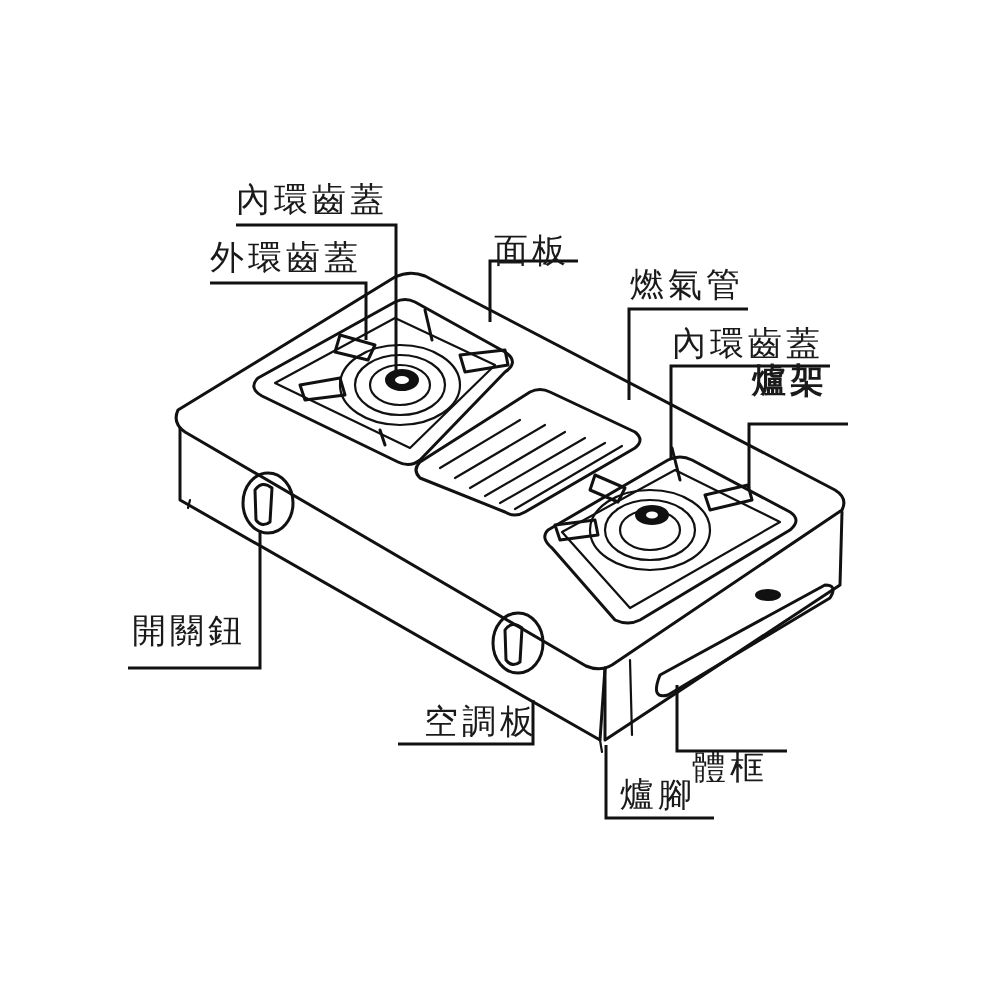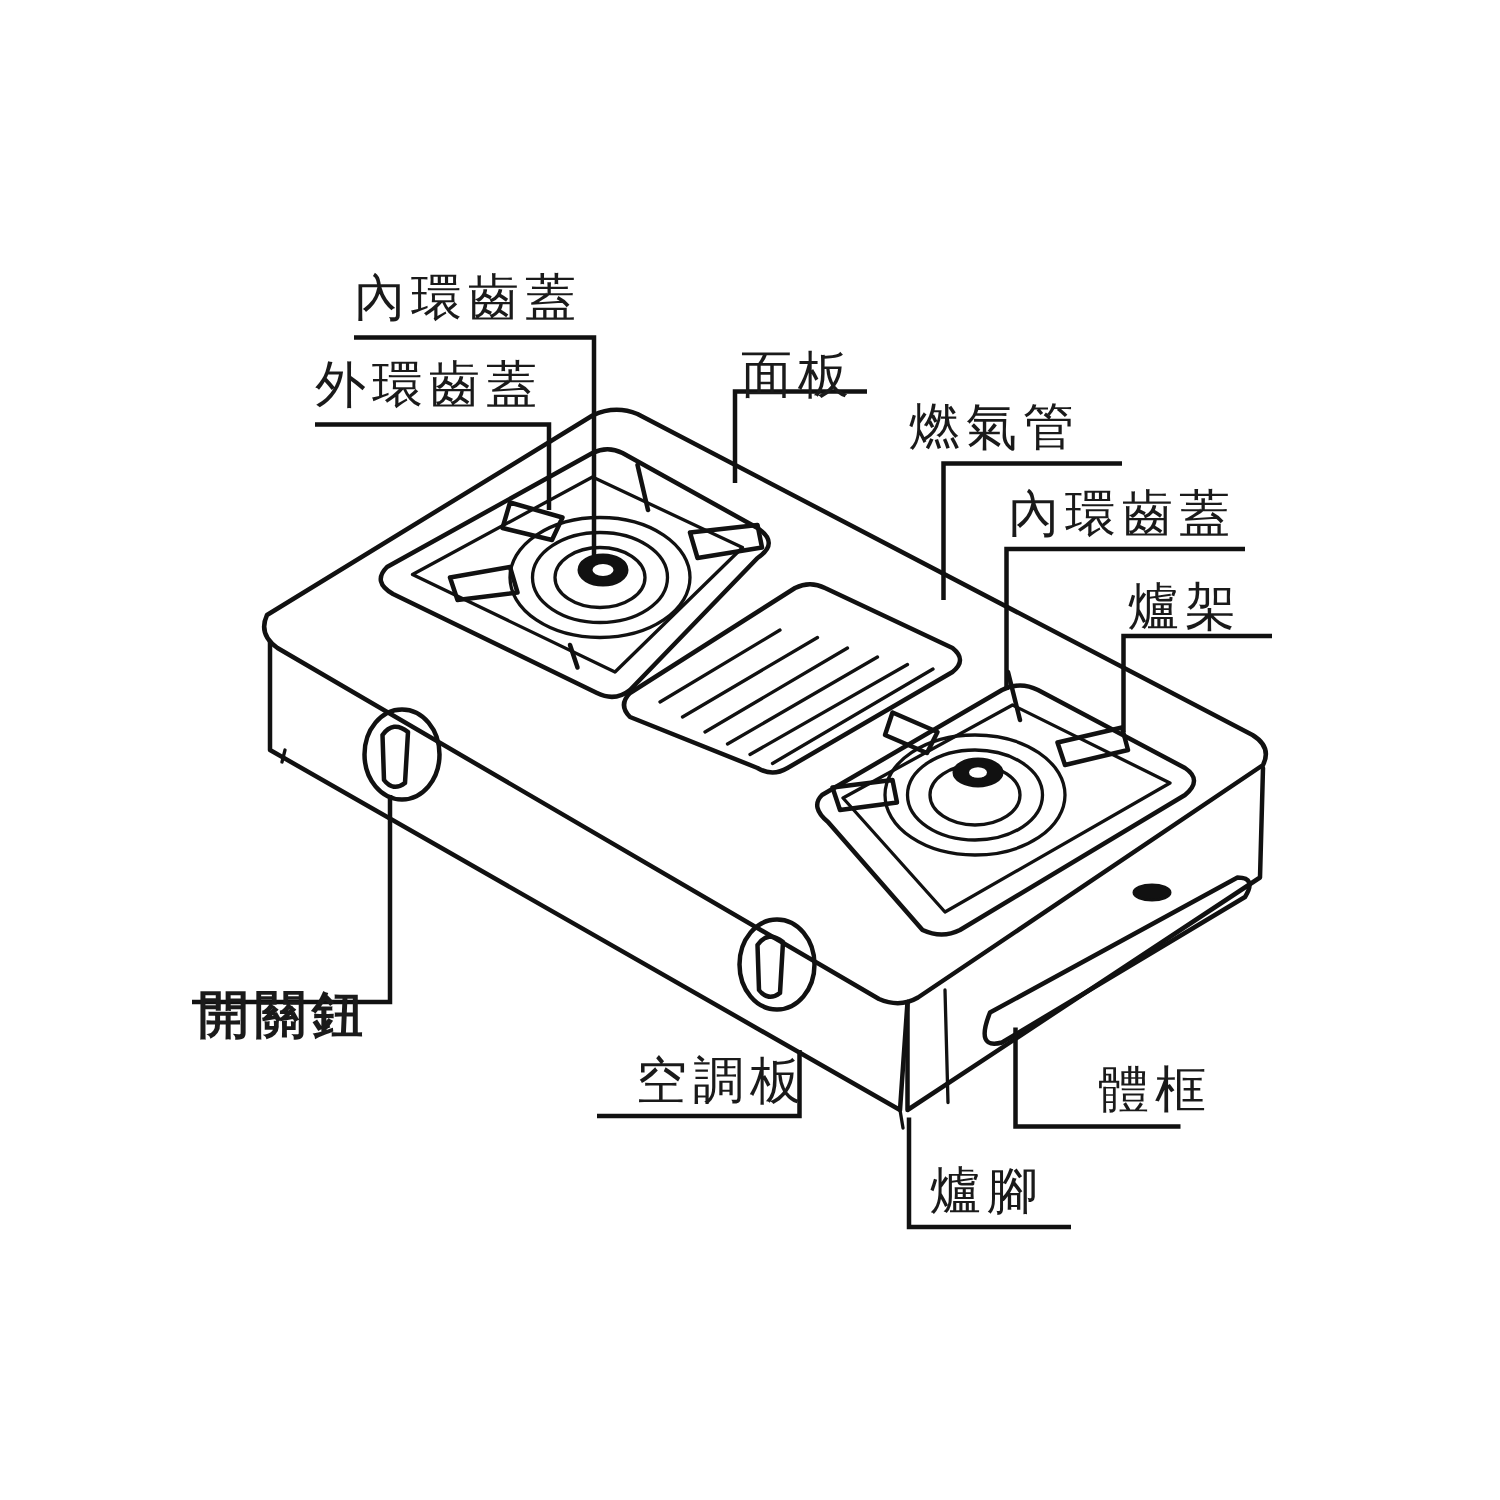--- a/index.html
+++ b/index.html
@@ -105,20 +105,20 @@
     <path class="lead" d="M787,751 L677,751 L677,685"></path>
 
     <path class="lead" d="M714,818 L606,818 L606,745"></path>
   </g>
 </svg>
 
 
 <div class="label" style="left:210px; top:240px;">外環齒蓋</div>
 <div class="label" style="left:236px; top:182px;">內環齒蓋</div>
 <div class="label" style="left:494px; top:233px;">面板</div>
-<div class="label" style="left:606px; top:268px;">燃氣管</div>
+<div class="label" style="left:630px; top:268px;font-family:Liberation Serif, serif;">燃氣管</div>
 <div class="label" style="left:672px; top:326px;">內環齒蓋</div>
-<div class="label" style="left:752px; top:388px;">爐架</div>
-<div class="label" style="left:132px; top:660px;font-weight:bold;">開關鈕</div>
+<div class="label" style="left:752px; top:363px;font-weight:bold;">爐架</div>
+<div class="label" style="left:132px; top:613px;">開關鈕</div>
 <div class="label" style="left:424px; top:704px;">空調板</div>
-<div class="label" style="left:692px; top:710px;margin-left:40px;">體框</div>
+<div class="label" style="left:692px; top:750px;">體框</div>
 <div class="label" style="left:620px; top:778px;font-family:Liberation Serif, serif;">爐腳</div>
 </div>
 
 </body></html>

